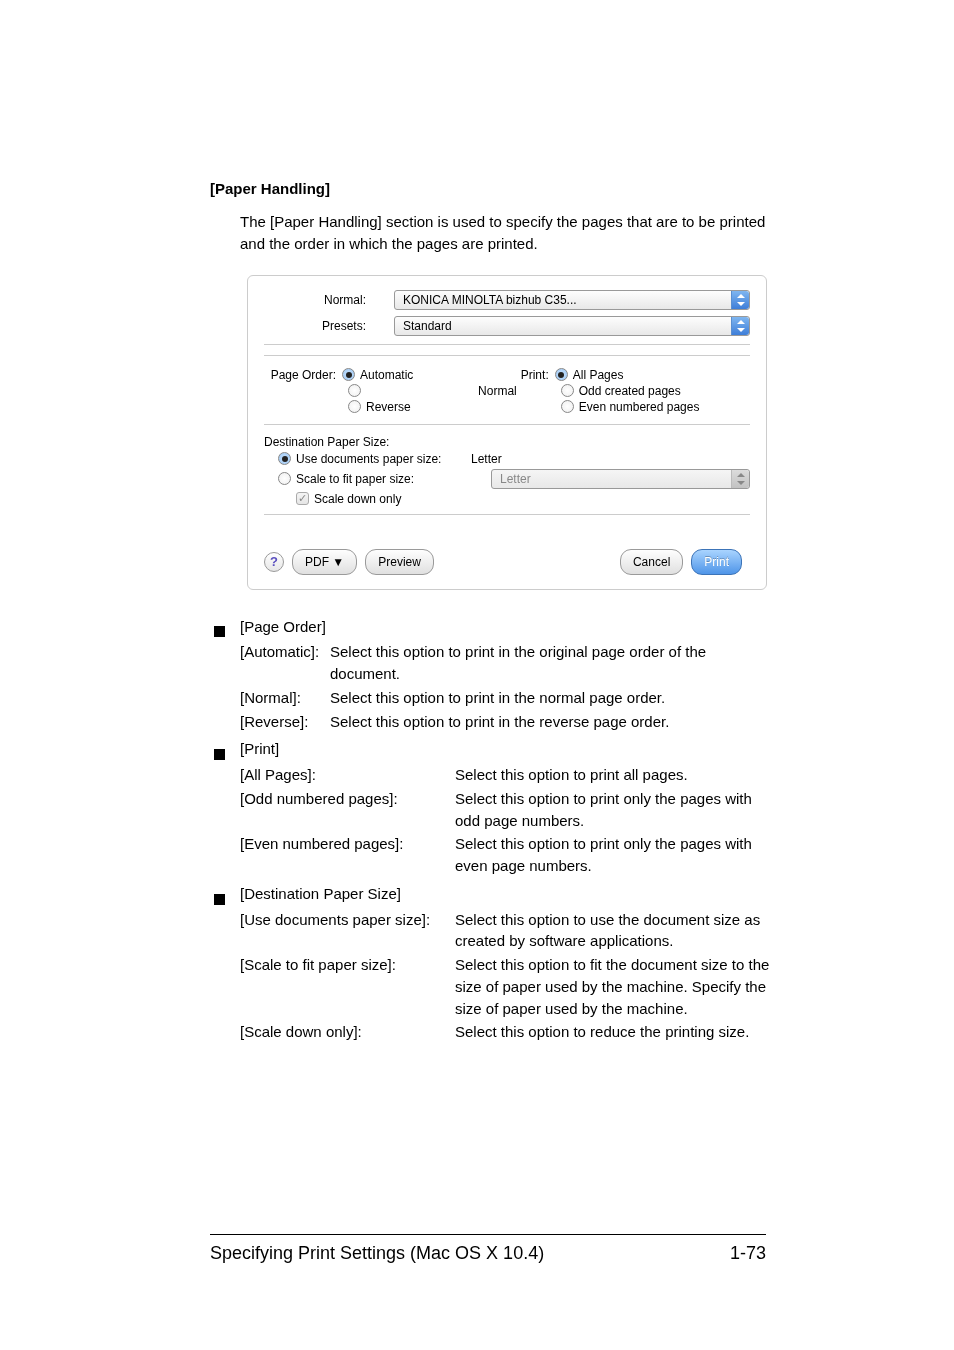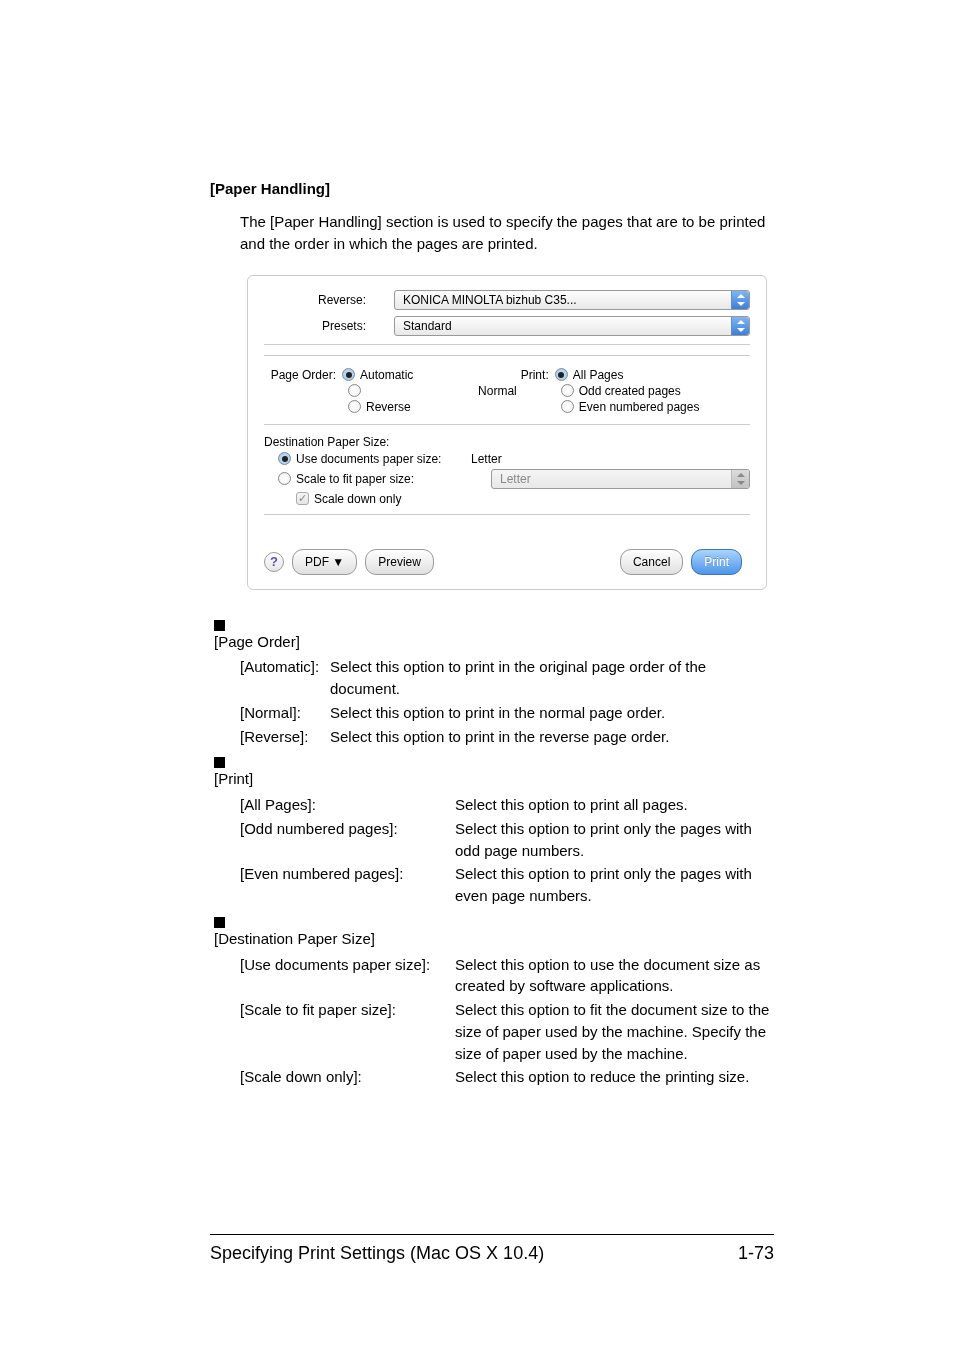--- a/index.html
+++ b/index.html
@@ -29,45 +29,45 @@
   .checkbox { width:13px; height:13px; border:1px solid #aaa; border-radius:3px; margin-right:5px; background:linear-gradient(#f5f5f5,#e5e5e5); display:inline-flex; align-items:center; justify-content:center; color:#888; font-size:11px; flex:0 0 13px; }
   .checkbox::after { content:"✓"; font-size:11px; color:#888; }
   .disabled-text { color:#000000; }
   .dialog-footer { display:flex; align-items:center; margin-top: 34px; }
   .help { width:20px; height:20px; border:1px solid #9a9a9a; border-radius:50%; background:linear-gradient(#fff,#e6e6e6); display:flex; align-items:center; justify-content:center; color:#5a4fbf; font-weight:bold; font-size:13px; margin-right:8px; }
   .pill { height:26px; border:1px solid #9a9a9a; border-radius:11px; background:linear-gradient(#fefefe,#e0e0e0); padding:0 12px; display:inline-flex; align-items:center; font-size:12px; margin-right:8px; }
   .pill.primary { background:linear-gradient(#a9d4ff,#4f95e8); border-color:#3c74b8; color:#fff; text-shadow:0 -1px 0 rgba(0,0,0,.25);}
   .footer-spacer { flex:1; }
 
   .body-content { margin-left: 30px; font-size: 15px; line-height: 1.45; }
-  .bullet-row { display:flex; align-items:flex-start; margin: 6px 0 4px -26px; flex-direction: column; }
+  .bullet-row { display:flex; align-items:flex-end; margin: 6px 0 4px -26px; }
   .bullet-row .sq { width:11px; height:11px; background:#000; margin: 4px 15px 0 0; flex:0 0 11px; }
   .def { display:flex; margin: 2px 0; }
   .def .term { flex: 0 0 auto; padding-right: 4px; }
   .def .val { flex: 1; }
   .def2 { display:flex; margin: 2px 0; }
   .def2 .term { flex: 0 0 215px; }
   .def2 .val { flex:1; }
   .def-norm .term, .def-rev .term { width: 90px; flex: 0 0 90px; }
 
-  .page-footer { position:absolute; left:210px; right:180px; bottom:86px; }
+  .page-footer { position:absolute; left:210px; right:188px; bottom:86px; }
   .page-footer .line { border-top:1px solid #000; margin-bottom:8px; }
   .page-footer .ftxt { display:flex; justify-content:space-between; font-size:18px; }
 </style>
 </head>
 <body>
 
 <div class="page">
   <h2>[Paper Handling]</h2>
   <p class="intro">The [Paper Handling] section is used to specify the pages that are to be printed and the order in which the pages are printed.</p>
 
   <div class="dialog-wrap">
     <div class="dialog">
       <div class="row">
-        <div class="row-label">Reverse:</div>
+        <div class="row-label">Normal:</div>
         <div class="combo">
           <span>KONICA MINOLTA bizhub C35...</span>
           <span class="arrow">
               <svg viewBox="0 0 8 12">
                 <path d="M4 0 L8 4 L0 4 Z M0 8 L8 8 L4 12 Z" fill="#fff"></path>
               </svg>
             </span>
         </div>
       </div>
       <div class="row">

